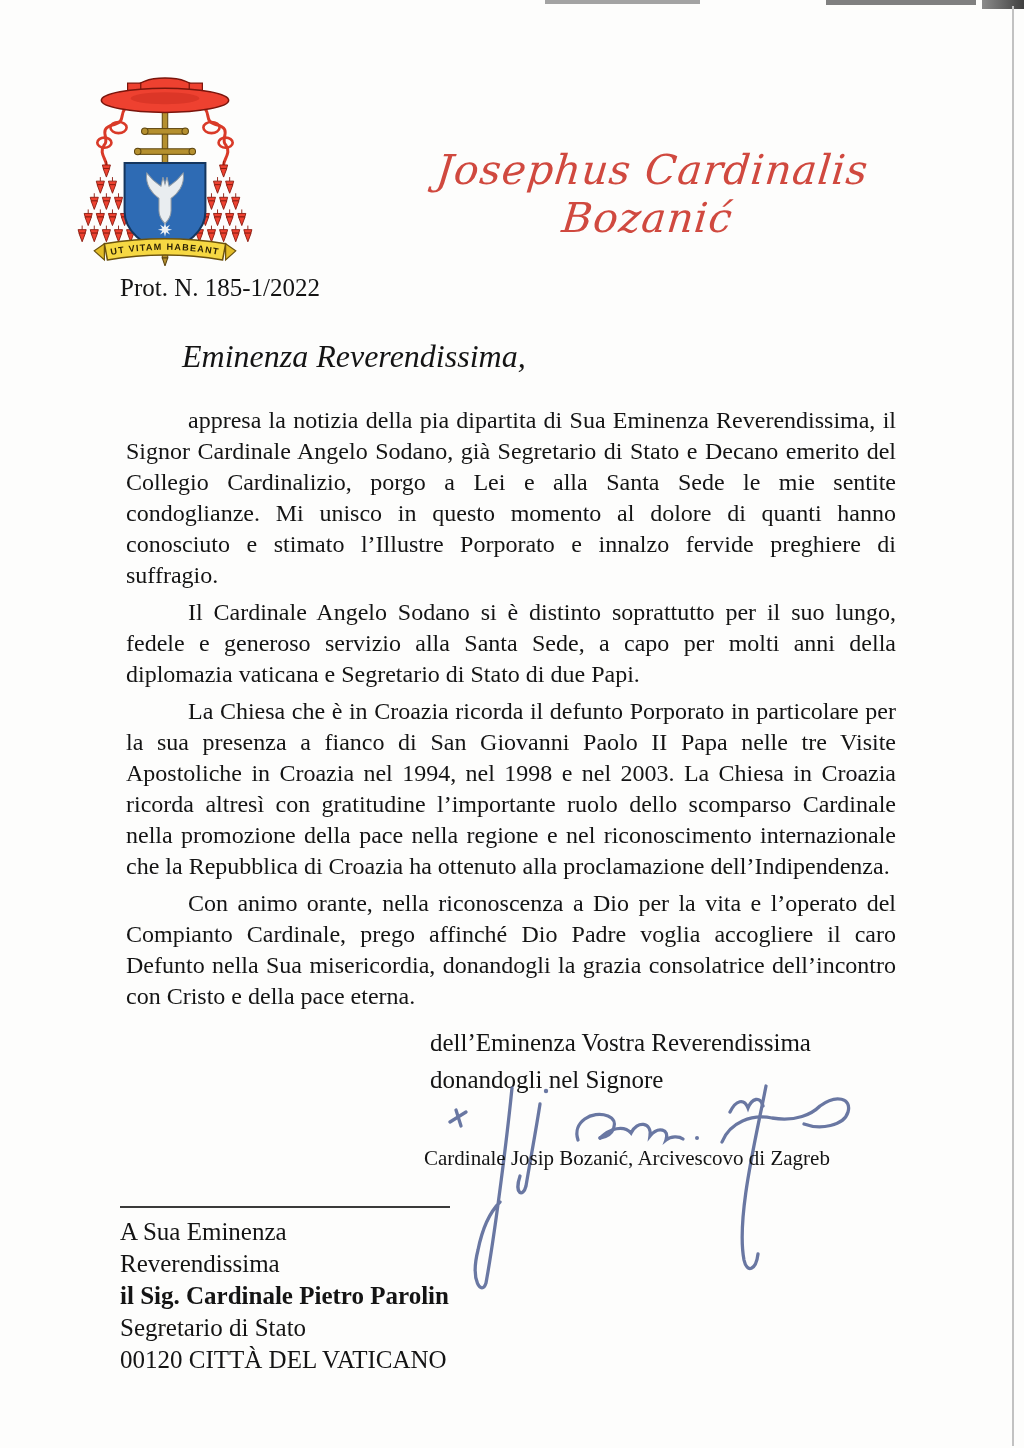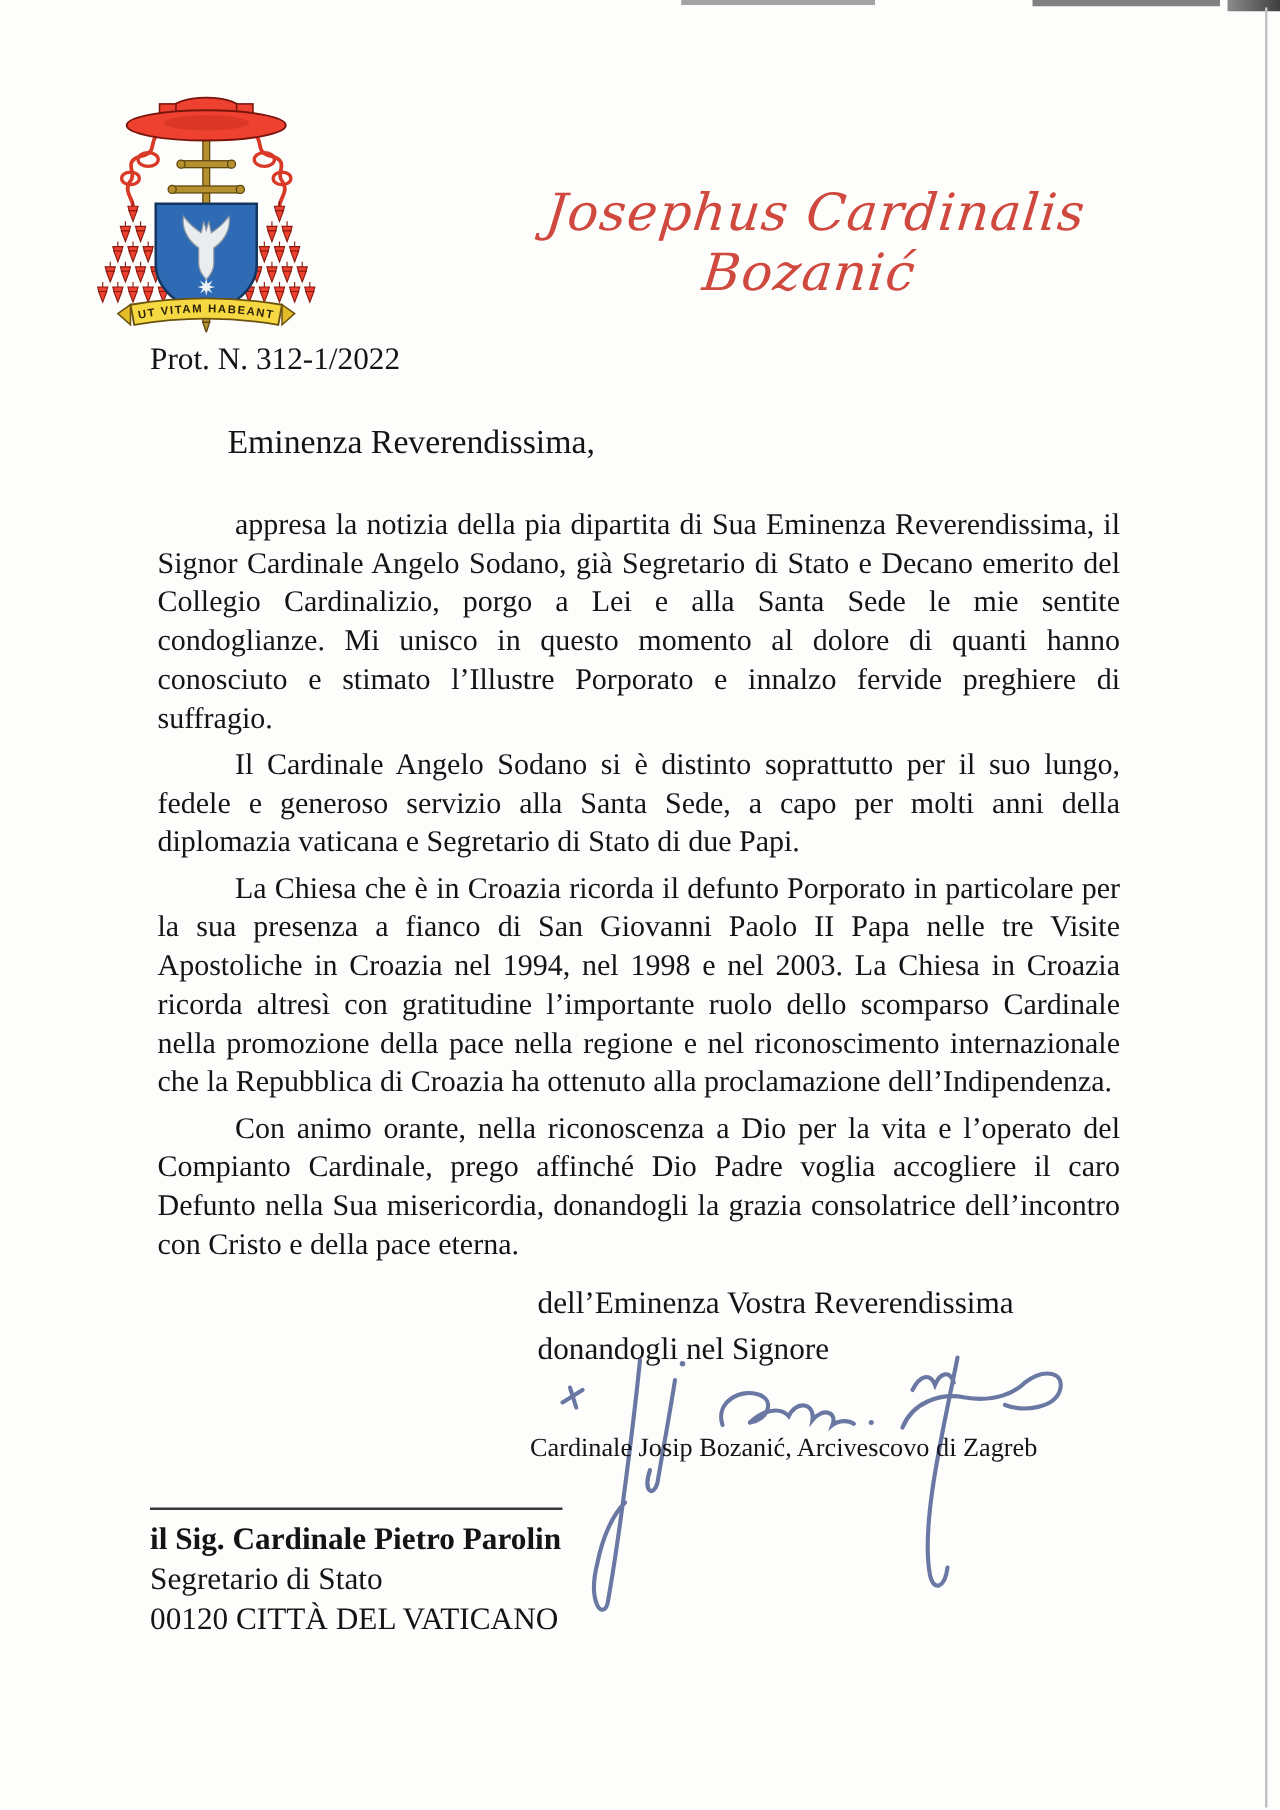--- a/index.html
+++ b/index.html
@@ -25,21 +25,21 @@
     font-family:"DejaVu Serif", serif;
     font-style:italic;
     font-size:41px;
     letter-spacing:1px;
     color:#d0493f;
     transform:skewX(-6deg);
   }
   
   .ref-row{position:absolute;left:120px;top:274px;width:780px;display:flex;justify-content:space-between;font-size:25px;}
   
-  .salutation{position:absolute;left:182px;top:338px;font-size:27px;}
+  .salutation{position:absolute;left:182px;top:338px;font-size:32px;font-style:italic;}
   .letter-body{position:absolute;left:120px;top:399px;width:782px;font-size:24px;line-height:31px;text-align:justify;}
   .letter-body p{margin:6px;text-indent:62px;}
   .closing{position:absolute;left:430px;top:1024px;width:460px;font-size:25px;line-height:37px;}
   
   .signature-svg{position:absolute;left:400px;top:1078px;width:480px;height:222px;pointer-events:none;}
   .signed-name{position:absolute;left:424px;top:1146px;font-size:21px;font-family:Liberation Serif, serif;}
   
   .recipient{position:absolute;left:120px;top:1206px;width:330px;border-top:2px solid #3a3a3a;padding-top:8px;font-size:25px;line-height:32px;}
   .recipient .bold{font-weight:bold;}
 </style>
@@ -137,21 +137,21 @@
       <path d="M150,170 L160,177 L150,186 Z" fill="#e3bd28" stroke="#6b520e" stroke-width="1.2"></path>
       <text font-family="Liberation Sans, sans-serif" font-size="9" letter-spacing="1.2" fill="#2e2305" font-weight="bold">
         <textPath href="#mottoPath" startOffset="50%" text-anchor="middle">UT VITAM HABEANT</textPath>
       </text>
     </g>
   </svg>
 
   <div class="script-title">Josephus Cardinalis Bozanić</div>
 
   <div class="ref-row">
-    <span>Prot. N. 312-1/2022</span>
+    <span>Prot. N. 185-1/2022</span>
   </div>
 
   <div class="salutation">Eminenza Reverendissima,</div>
 
   <div class="letter-body">
     <p>appresa la notizia della pia dipartita di Sua Eminenza Reverendissima, il Signor Cardinale Angelo Sodano, già Segretario di Stato e Decano emerito del Collegio Cardinalizio, porgo a Lei e alla Santa Sede le mie sentite condoglianze. Mi unisco  in questo momento al dolore di quanti hanno conosciuto e stimato l’Illustre Porporato e innalzo fervide preghiere di suffragio.</p>
     <p>Il Cardinale Angelo Sodano si è distinto soprattutto per il suo lungo, fedele e generoso servizio alla Santa Sede, a capo per molti anni della diplomazia vaticana e Segretario di Stato di due Papi.</p>
     <p>La Chiesa che è in Croazia ricorda il defunto Porporato in particolare per la sua presenza a fianco di San Giovanni Paolo II Papa nelle tre Visite Apostoliche in Croazia nel 1994, nel 1998 e nel 2003. La Chiesa in Croazia ricorda altresì con gratitudine l’importante ruolo dello scomparso Cardinale nella promozione della pace nella regione e nel riconoscimento internazionale che la Repubblica di Croazia ha ottenuto alla proclamazione dell’Indipendenza.</p>
     <p>Con animo orante, nella riconoscenza a Dio per la vita e l’operato del Compianto Cardinale, prego affinché Dio Padre voglia accogliere il caro Defunto nella Sua misericordia, donandogli la grazia consolatrice dell’incontro con Cristo e della pace eterna.</p>
   </div>
@@ -173,18 +173,19 @@
       <circle cx="297" cy="60" r="2" fill="#5d6c9b" stroke="none"></circle>
       <path d="M330,34 C336,22 344,20 348,30 C352,20 360,18 363,28"></path>
       <path d="M322,64 C330,44 352,36 372,40 C396,44 412,36 420,28 C436,16 452,20 448,34 C444,48 420,52 404,46"></path>
       <path d="M366,8 C356,60 336,140 344,182 C347,196 356,192 358,176"></path>
     </g>
   </svg>
 
   <div class="signed-name">Cardinale Josip Bozanić, Arcivescovo di Zagreb</div>
 
   <div class="recipient">
+    <div>A Sua Eminenza Reverendissima</div>
     <div class="bold">il Sig. Cardinale Pietro Parolin</div>
     <div>Segretario di Stato</div>
     <div>00120 CITTÀ DEL VATICANO</div>
   </div>
 
 </div>
 
 </body></html>

